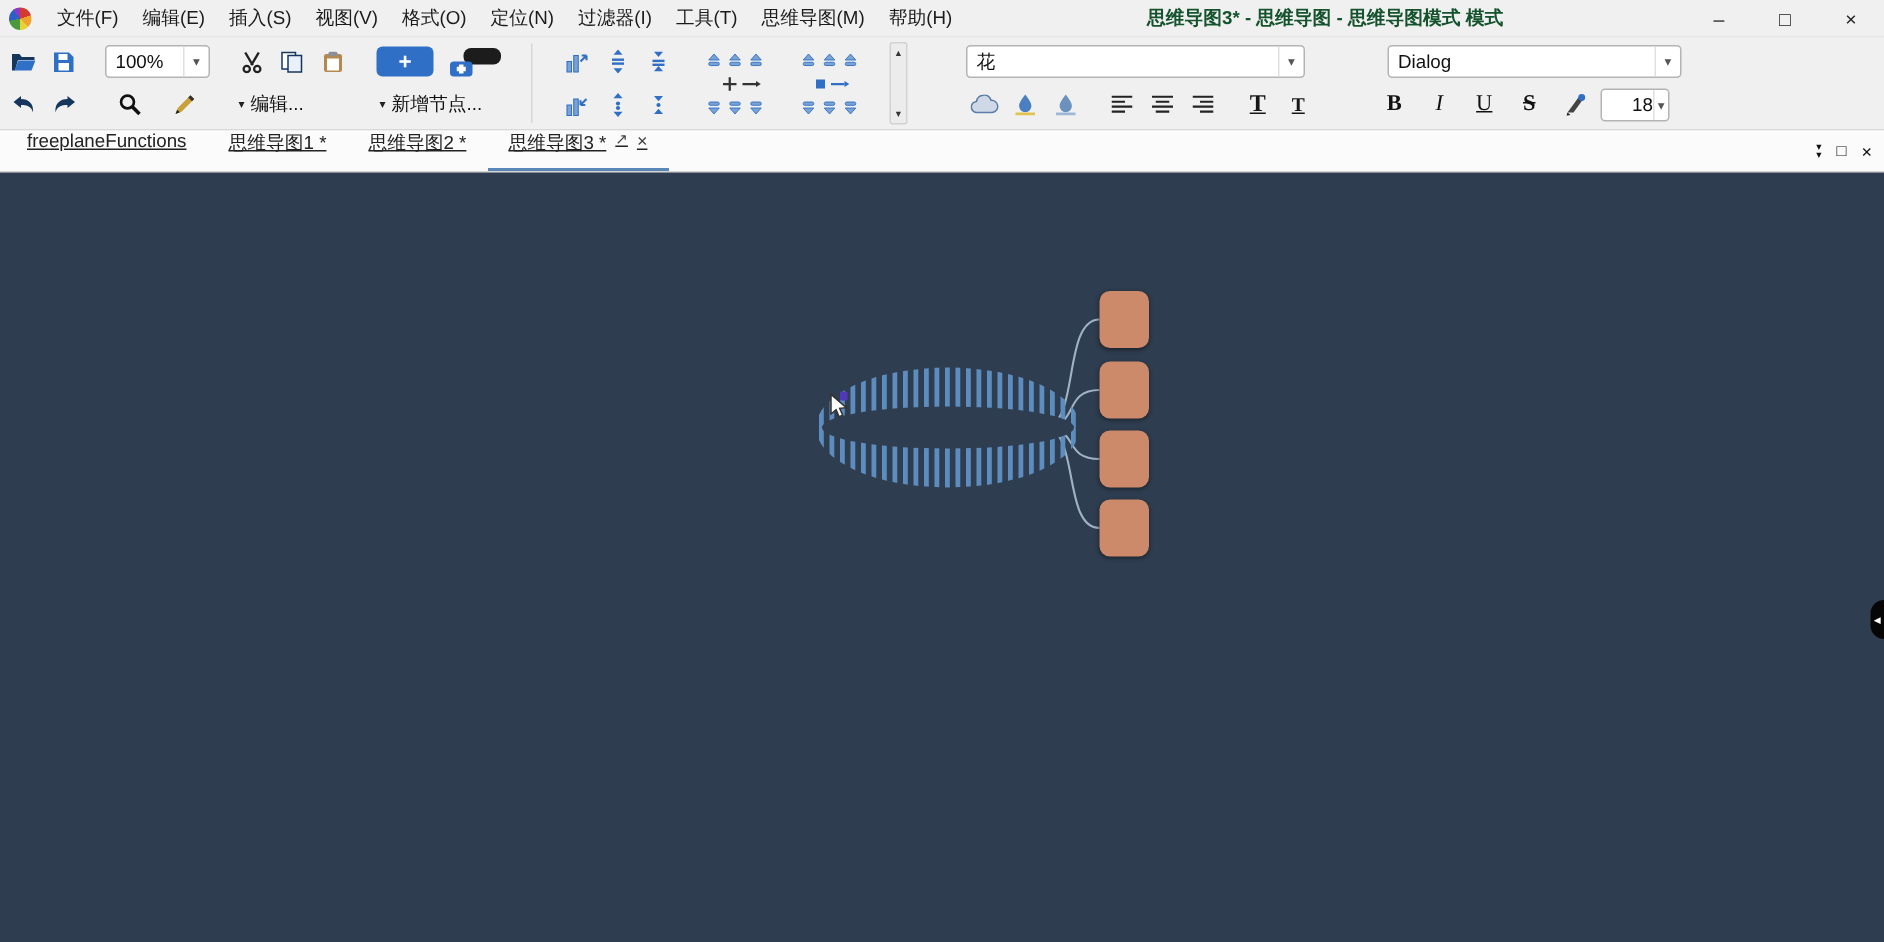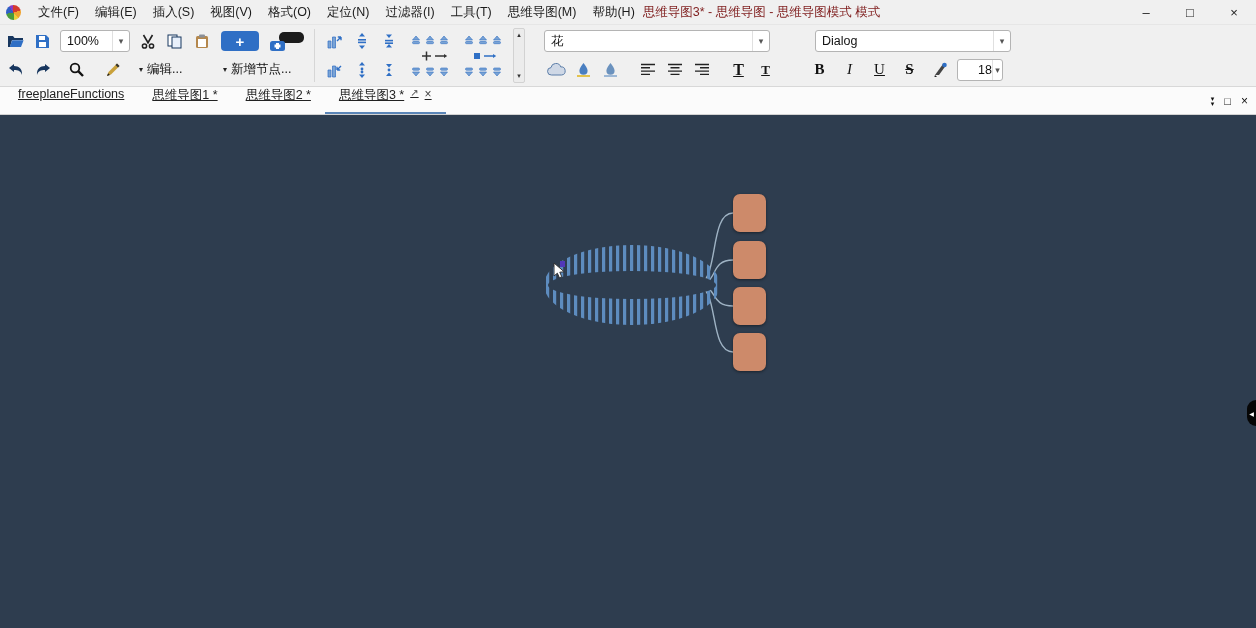--- a/index.html
+++ b/index.html
@@ -14,27 +14,27 @@
   html,body{width:1256px;height:628px;overflow:hidden;}
   body{font-family:"Liberation Sans", sans-serif; background:#f0f0f0; font-size:12.5px; color:#1b1b1b;}
   .app{width:1256px;height:628px;display:flex;flex-direction:column;background:#f0f0f0;}
 
   
   .titlebar{height:24px;display:flex;align-items:center;background:#f0f0f0;flex:0 0 24px;}
   .app-logo{width:15px;height:15px;border-radius:50%;margin:0 9px 0 6px;flex:0 0 15px;
     background:conic-gradient(#d43a2f 0 20%,#f0a22e 20% 38%,#e8d23a 38% 50%,#4a9a3d 50% 72%,#2f5fc5 72% 90%,#8a3ac5 90% 100%);}
   .menubar{display:flex;align-items:center;height:100%;text-align:center;}
   .menu-item{padding:0 8px;height:100%;display:flex;align-items:center;cursor:default;white-space:nowrap;}
-  .window-title{flex:1;text-align:left;color:#7f1d1d;white-space:nowrap;overflow:hidden;font-size:12.5px;}
+  .window-title{flex:1;text-align:center;color:#14532d;white-space:nowrap;overflow:hidden;font-size:12.5px;font-weight:bold;}
   .window-controls{display:flex;height:100%;}
   .win-btn{width:44px;height:100%;display:flex;align-items:center;justify-content:center;font-size:13px;color:#222;}
 
   
   .toolbar{height:63px;flex:0 0 63px;background:#f0f0f0;border-top:1px solid #e6e6e6;border-bottom:1px solid #d8d8d8;
-    display:flex;align-items:stretch;padding:1px 3px;gap:5px;}
+    display:flex;align-items:stretch;padding:1px 3px;gap:15px;}
   .tgroup{display:flex;flex-direction:column;justify-content:space-between;padding:1px 0;}
   .trow{display:flex;align-items:center;gap:2px;height:29px;}
   .ticon{width:25px;height:25px;border:none;background:transparent;border-radius:3px;display:flex;align-items:center;justify-content:center;padding:0;}
   .combo{height:22px;background:#fff;border:1px solid #b4b4b4;border-radius:3px;display:flex;align-items:center;padding-left:6px;color:#111;}
   .combo .caret{margin-left:auto;width:17px;height:100%;display:flex;align-items:center;justify-content:center;color:#555;font-size:9px;border-left:1px solid #e0e0e0;}
   .combo-zoom{width:70px;}
   .combo-font{width:226px;}
   .combo-style{width:196px;margin-left:32px;}
   .combo-size{width:46px;padding-left:20px;}
   .dd-label{display:flex;align-items:center;gap:4px;padding:2px 4px;border-radius:3px;white-space:nowrap;color:#111;}

